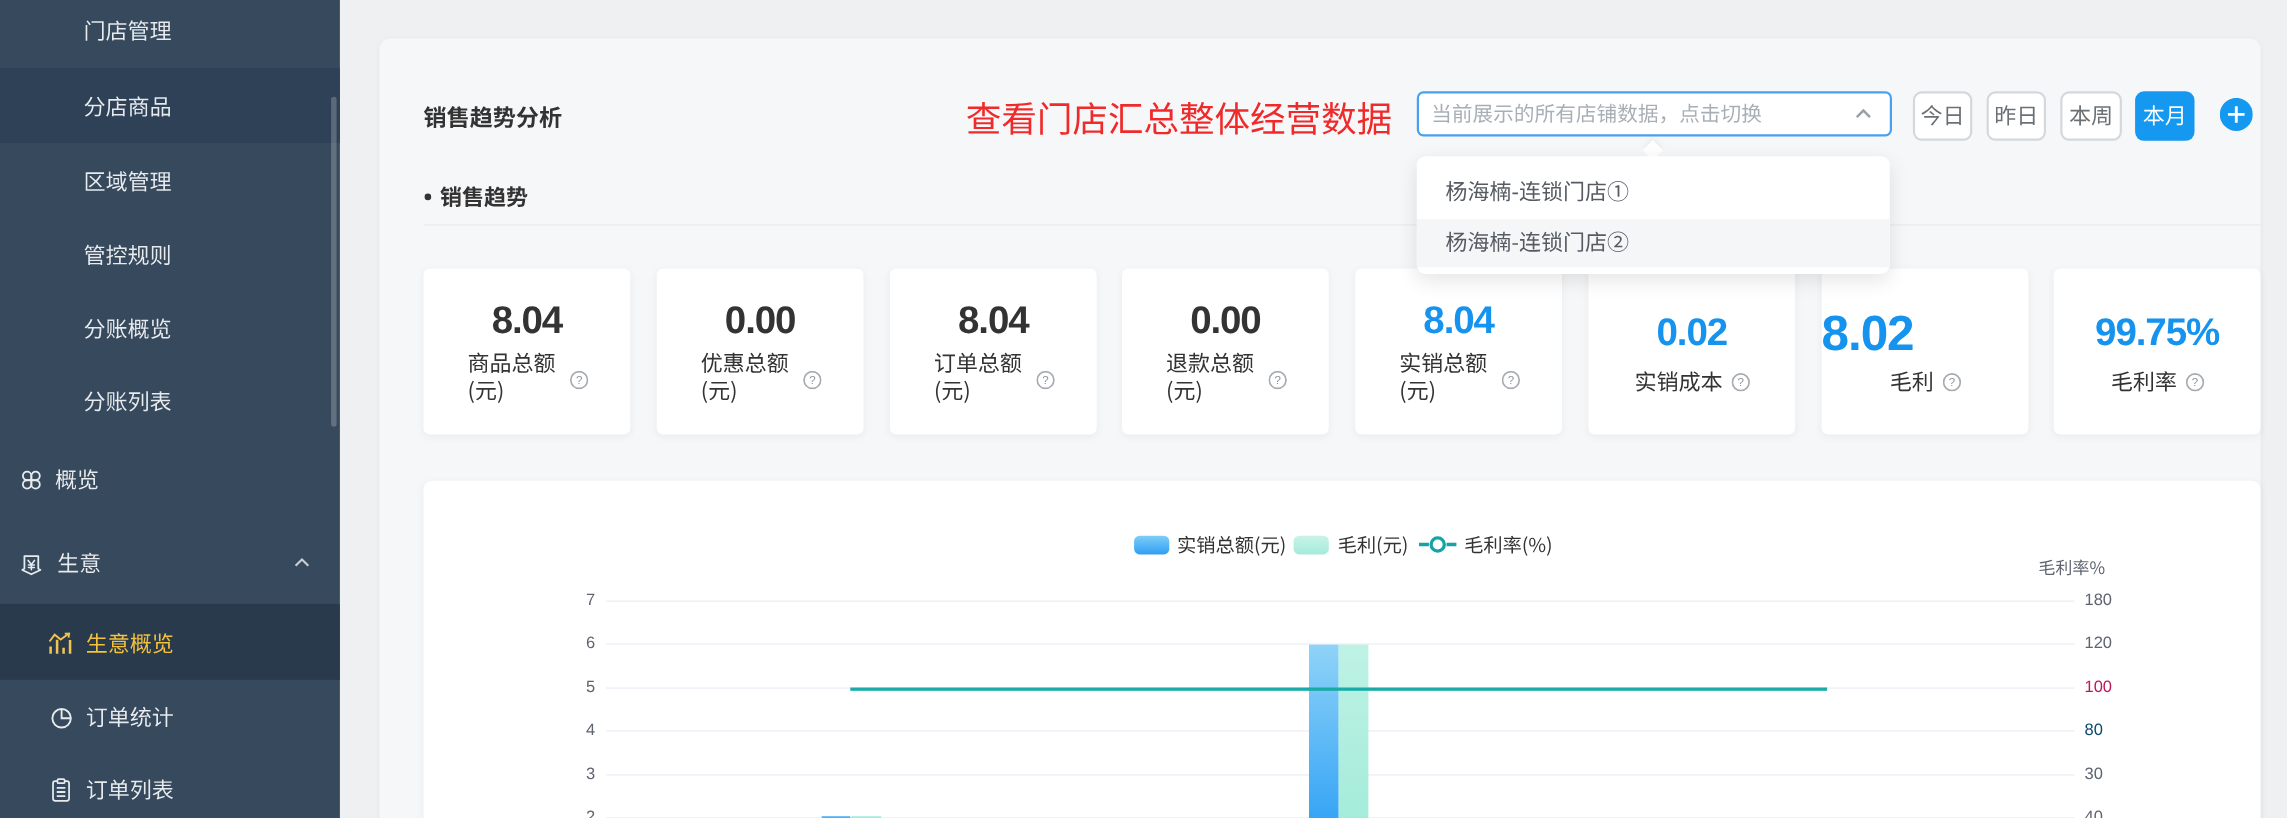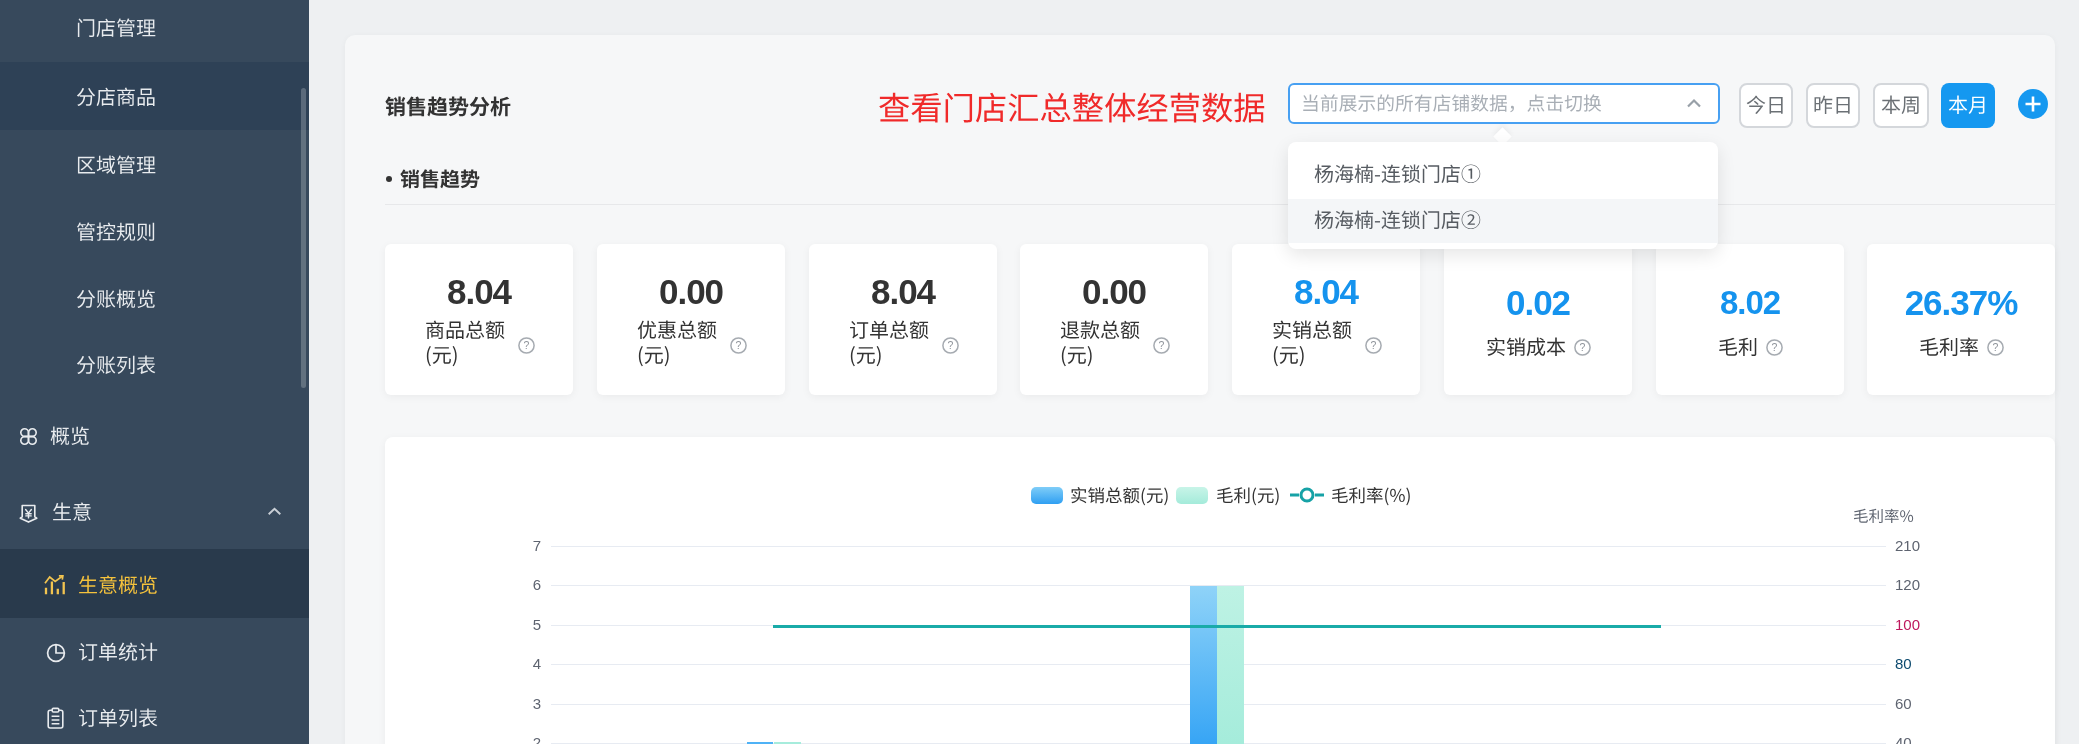--- a/index.html
+++ b/index.html
@@ -474,35 +474,35 @@
           <use href="#g6210r" x="2000"></use>
           <use href="#g672cr" x="3000"></use>
         </g>
       </svg>
     </div>
     <svg class="abs" style="left:1573.5px;top:338.5px" width="17" height="17" viewBox="0 0 17 17">
       <circle cx="8.5" cy="8.5" r="7.6" fill="none" stroke="#A6ABB1" stroke-width="1.5"></circle>
       <text x="8.5" y="12.2" font-size="10.5" font-family="Liberation Sans" fill="#8E939A" text-anchor="middle">?</text>
     </svg>
     <div class="abs" style="left:1656px;top:244px;width:188px;height:151px;background:#fff;border-radius:6px;box-shadow:0 2px 8px rgba(0,0,0,.05);"></div>
-    <div class="abs num" style="left:1656px;top:284.5px;width:188px;text-align:center;font-size:33px;color:#1593EE;line-height:35px;letter-spacing:-1px;">8.02</div>
+    <div class="abs num" style="left:1656px;top:284.5px;width:188px;font-size:45px;color:#1593EE;line-height:35px;letter-spacing:-1px;">8.02</div>
     <div class="abs" style="left:1717.5px;top:333.9px;">
       <svg class="t" width="40.0" height="30.0" viewBox="0 0 40.0 30.0">
         <g fill="#333" transform="translate(0,20.4) scale(0.020000,-0.020000)">
           <use href="#g6bdbr" x="0"></use>
           <use href="#g5229r" x="1000"></use>
         </g>
       </svg>
     </div>
     <svg class="abs" style="left:1765.5px;top:338.5px" width="17" height="17" viewBox="0 0 17 17">
       <circle cx="8.5" cy="8.5" r="7.6" fill="none" stroke="#A6ABB1" stroke-width="1.5"></circle>
       <text x="8.5" y="12.2" font-size="10.5" font-family="Liberation Sans" fill="#8E939A" text-anchor="middle">?</text>
     </svg>
     <div class="abs" style="left:1867px;top:244px;width:188px;height:151px;background:#fff;border-radius:6px;box-shadow:0 2px 8px rgba(0,0,0,.05);"></div>
-    <div class="abs num" style="left:1867px;top:284.5px;width:188px;text-align:center;font-size:35px;color:#1593EE;line-height:35px;letter-spacing:-1px;">26.37%</div>
+    <div class="abs num" style="left:1867px;top:284.5px;width:188px;text-align:center;font-size:35px;color:#1593EE;line-height:35px;letter-spacing:-1px;">99.75%</div>
     <div class="abs" style="left:1918.5px;top:333.9px;">
       <svg class="t" width="60.0" height="30.0" viewBox="0 0 60.0 30.0">
         <g fill="#333" transform="translate(0,20.4) scale(0.020000,-0.020000)">
           <use href="#g6bdbr" x="0"></use>
           <use href="#g5229r" x="1000"></use>
           <use href="#g7387r" x="2000"></use>
         </g>
       </svg>
     </div>
     <svg class="abs" style="left:1986.5px;top:338.5px" width="17" height="17" viewBox="0 0 17 17">
@@ -557,33 +557,33 @@
         <g fill="#5E6470" transform="translate(0,15.8) scale(0.015500,-0.015500)">
           <use href="#g6bdbr" x="0"></use>
           <use href="#g5229r" x="1000"></use>
           <use href="#g7387r" x="2000"></use>
           <use href="#g25r" x="3000"></use>
         </g>
       </svg>
     </div>
     <div class="abs" style="left:551px;top:546.0px;width:1335px;height:1px;background:#E7EBF2;"></div>
     <div class="abs" style="left:491px;top:537.0px;width:50px;text-align:right;font-size:15px;color:#5E6470;line-height:18px;">7</div>
-    <div class="abs" style="left:1895px;top:537.0px;width:60px;font-size:15px;color:#5E6470;line-height:18px;">210</div>
+    <div class="abs" style="left:1895px;top:537.0px;width:60px;font-size:15px;color:#5E6470;line-height:18px;">180</div>
     <div class="abs" style="left:551px;top:585.4px;width:1335px;height:1px;background:#E7EBF2;"></div>
     <div class="abs" style="left:491px;top:576.4px;width:50px;text-align:right;font-size:15px;color:#5E6470;line-height:18px;">6</div>
     <div class="abs" style="left:1895px;top:576.4px;width:60px;font-size:15px;color:#5E6470;line-height:18px;">120</div>
     <div class="abs" style="left:551px;top:624.8px;width:1335px;height:1px;background:#E7EBF2;"></div>
     <div class="abs" style="left:491px;top:615.8px;width:50px;text-align:right;font-size:15px;color:#5E6470;line-height:18px;">5</div>
     <div class="abs" style="left:1895px;top:615.8px;width:60px;font-size:15px;color:#be185d;line-height:18px;">100</div>
     <div class="abs" style="left:551px;top:664.2px;width:1335px;height:1px;background:#E7EBF2;"></div>
     <div class="abs" style="left:491px;top:655.2px;width:50px;text-align:right;font-size:15px;color:#5E6470;line-height:18px;">4</div>
     <div class="abs" style="left:1895px;top:655.2px;width:60px;font-size:15px;color:#0c4a6e;line-height:18px;">80</div>
     <div class="abs" style="left:551px;top:703.6px;width:1335px;height:1px;background:#E7EBF2;"></div>
     <div class="abs" style="left:491px;top:694.6px;width:50px;text-align:right;font-size:15px;color:#5E6470;line-height:18px;">3</div>
-    <div class="abs" style="left:1895px;top:694.6px;width:60px;font-size:15px;color:#5E6470;line-height:18px;">60</div>
+    <div class="abs" style="left:1895px;top:694.6px;width:60px;font-size:15px;color:#5E6470;line-height:18px;">30</div>
     <div class="abs" style="left:551px;top:743.0px;width:1335px;height:1px;background:#E7EBF2;"></div>
     <div class="abs" style="left:491px;top:734.0px;width:50px;text-align:right;font-size:15px;color:#5E6470;line-height:18px;">2</div>
     <div class="abs" style="left:1895px;top:734.0px;width:60px;font-size:15px;color:#5E6470;line-height:18px;">40</div>
     <div class="abs" style="left:1190px;top:586px;width:27px;height:158px;background:linear-gradient(#8FD3F8,#37A5F5);"></div>
     <div class="abs" style="left:1217px;top:586px;width:27px;height:158px;background:linear-gradient(#BEF2E4,#A5ECDB);"></div>
     <div class="abs" style="left:747px;top:741.5px;width:26px;height:3px;background:#4FB2F6;"></div>
     <div class="abs" style="left:774px;top:742px;width:27px;height:2px;background:#A6ECDC;"></div>
     <div class="abs" style="left:773px;top:624.5px;width:888px;height:3px;background:#19ABA8;"></div>
     <div class="abs" style="left:1288px;top:142px;width:430px;height:107px;background:#fff;border-radius:8px;box-shadow:0 6px 18px rgba(0,0,0,.10);z-index:40;"></div>
     <div class="abs" style="left:1496px;top:130px;width:13px;height:13px;background:#fff;transform:rotate(45deg);box-shadow:-2px -2px 5px rgba(0,0,0,.05);z-index:39;"></div>

